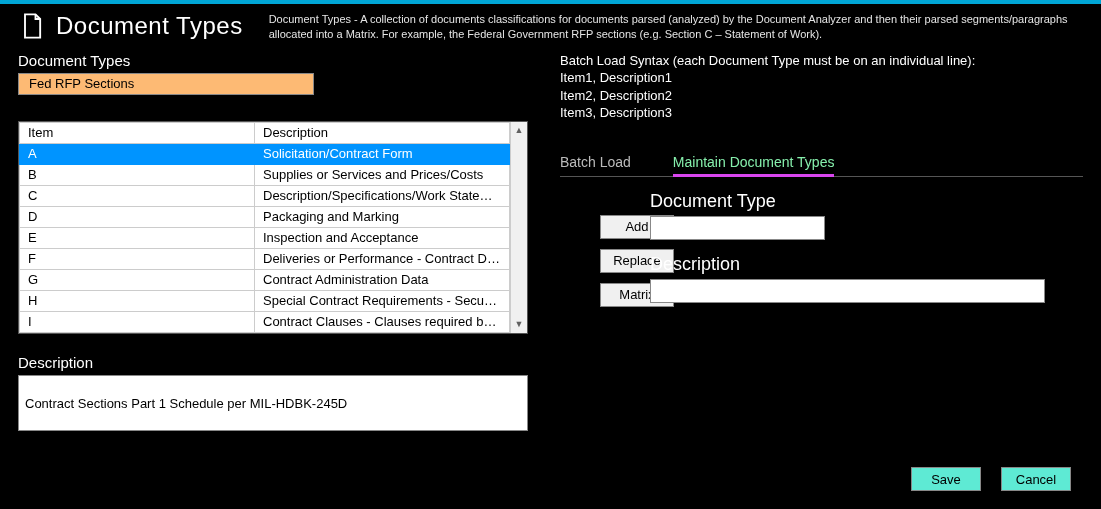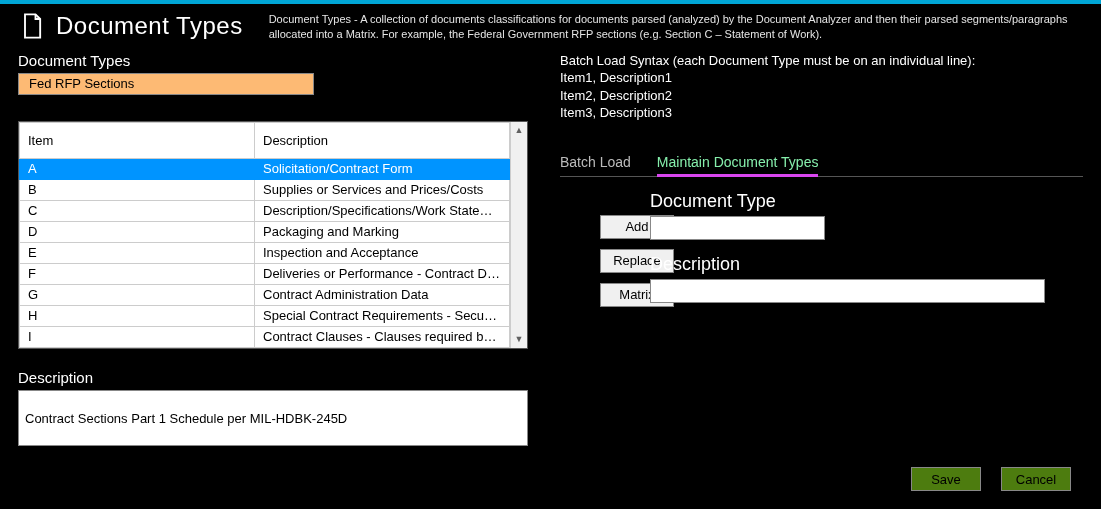--- a/index.html
+++ b/index.html
@@ -100,21 +100,21 @@
     width: 100%;
     border-collapse: collapse;
   }
   th {
     text-align: left;
     font-weight: 400;
     font-size: 13px;
     background: #fff;
     border: 1px solid #ccc;
     padding: 2px 8px;
-    height: 36px;
+    height: 21px;
   }
   td {
     border: 1px solid #ccc;
     padding: 2px 8px;
     height: 21px;
     font-size: 13px;
     white-space: nowrap;
     overflow: hidden;
     text-overflow: ellipsis;
     max-width: 0;
@@ -141,20 +141,21 @@
   }
   .syntax-block {
     font-size: 13px;
     line-height: 1.35;
     margin-bottom: 28px;
   }
   .tabs {
     display: flex;
     border-bottom: 1px solid #555;
     margin-bottom: 2px;
+    gap: 16px;
   }
   .tab {
     padding: 4px 0;
     margin-right: 26px;
     font-size: 14px;
     color: #bbb;
     cursor: pointer;
     border-bottom: 3px solid transparent;
     margin-bottom: -1px;
   }
@@ -212,21 +213,21 @@
   .footer {
     position: absolute;
     right: 30px;
     bottom: 18px;
     display: flex;
     gap: 20px;
   }
   .footer-btn {
     width: 70px;
     height: 24px;
-    background: #4d7c0f;
+    background: #5eead4;
     border: 1px solid #888;
     color: #000;
     font-size: 13px;
     font-family: inherit;
     cursor: pointer;
   }
 </style>
 </head>
 <body>
 

